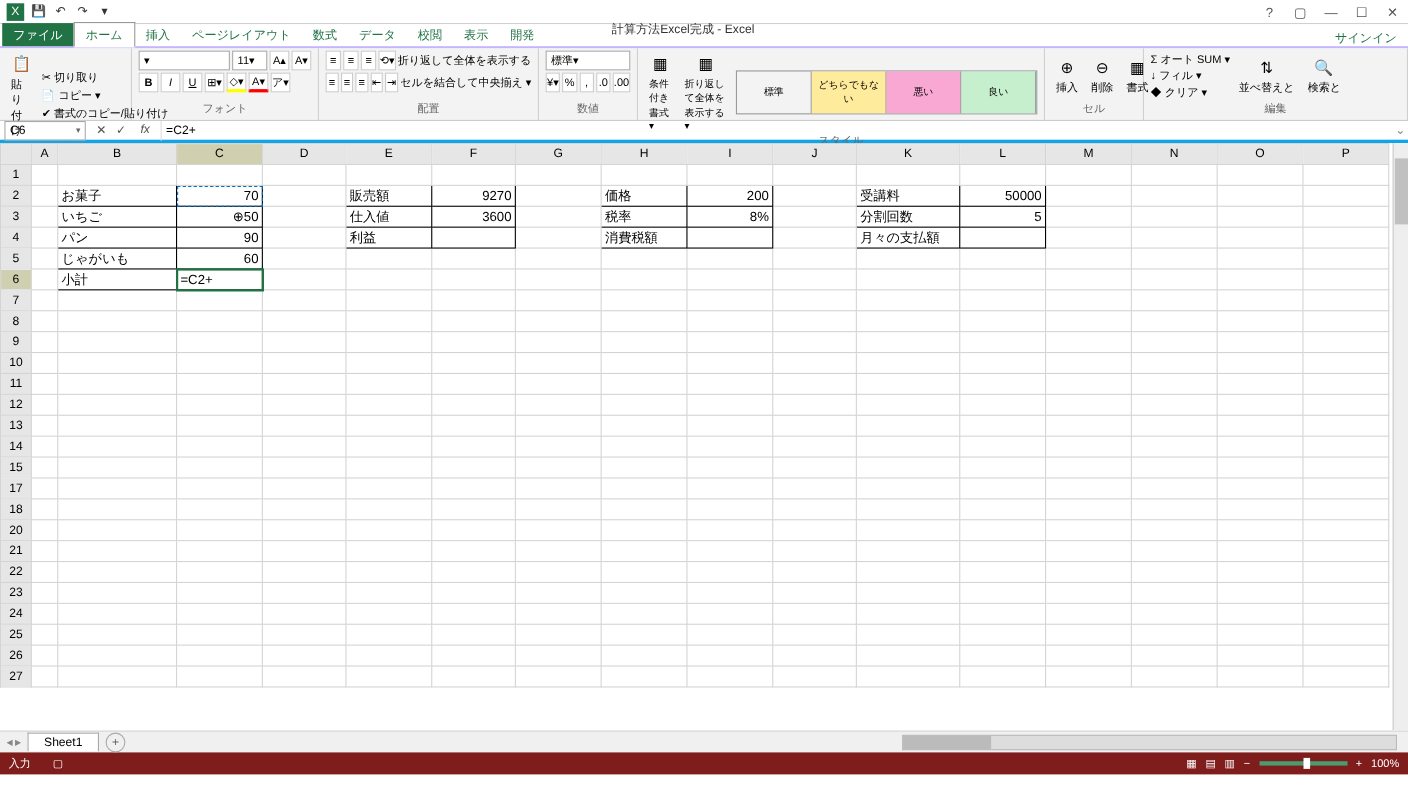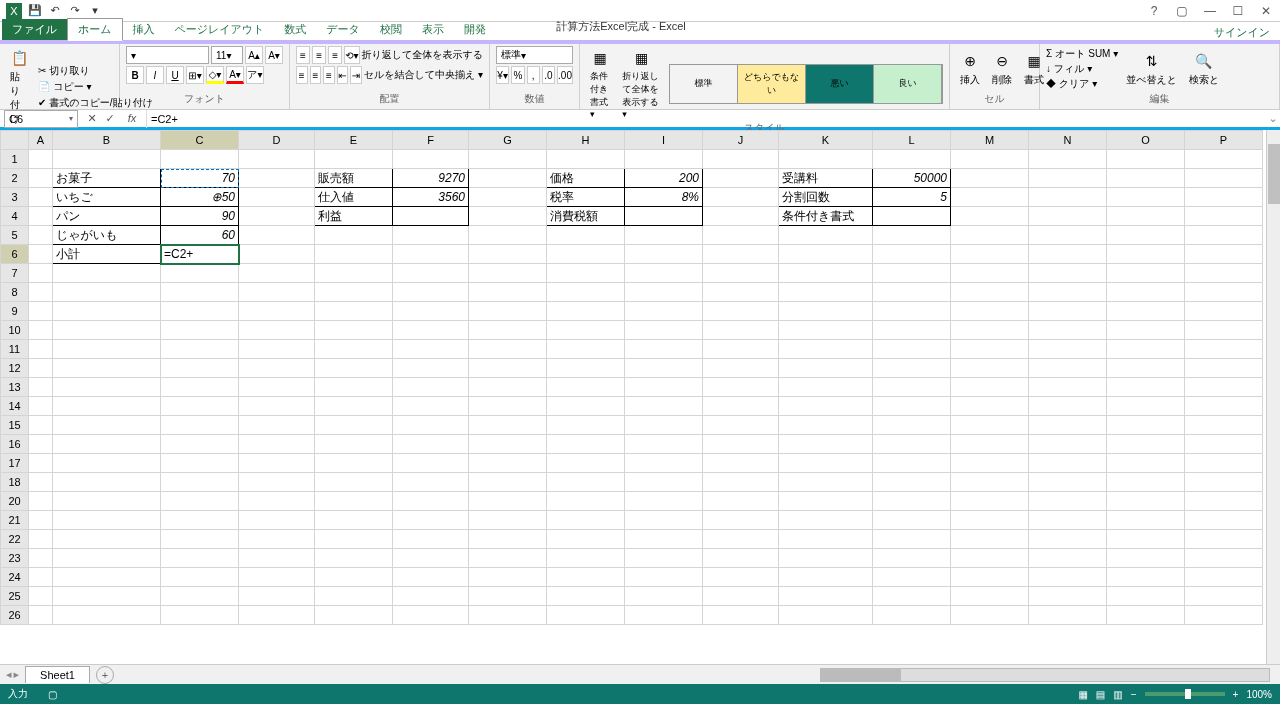--- a/index.html
+++ b/index.html
@@ -3,21 +3,21 @@
 <meta charset="utf-8">
 <style>
 * { box-sizing: border-box; margin: 0; padding: 0; font-family: "Meiryo UI", "MS PGothic", sans-serif; }
 html, body { width: 1280px; height: 720px; overflow: hidden; background: #fff; }
 .titlebar { height: 22px; background: #fff; display: flex; align-items: center; font-size: 11px; border-bottom: 1px solid #ccc; }
 .titlebar .qat { display: flex; align-items: center; gap: 6px; padding-left: 6px; }
 .titlebar .qat .ico { width: 14px; height: 14px; display: inline-flex; align-items: center; justify-content: center; font-size: 11px; color: #333; }
 .titlebar .title { flex: 1; text-align: center; color: #333; font-size: 11px; margin-top: 32px; }
 .titlebar .winctrl { display: flex; gap: 0; }
 .titlebar .winctrl div { width: 28px; text-align: center; font-size: 12px; color: #555; }
-.tabs { height: 22px; background: #fff; display: flex; align-items: flex-end; font-size: 11px; border-bottom: 4px solid #c4b5fd; padding-left: 2px; }
+.tabs { height: 22px; background: #fff; display: flex; align-items: flex-end; font-size: 11px; border-bottom: 2px solid #c4b5fd; padding-left: 2px; }
 .tabs .tab { padding: 3px 10px; color: #217346; cursor: default; }
 .tabs .tab.file { background: #217346; color: #fff; }
 .tabs .tab.active { border: 1px solid #999; border-bottom: 1px solid #fff; background: #fff; margin-bottom: -1px; color: #217346; }
 .tabs .signin { margin-left: auto; padding-right: 10px; font-size: 11px; color: #217346; }
 .ribbon { height: 66px; background: #f3f3f3; border-bottom: 1px solid #ccc; display: flex; font-size: 10px; }
 .group { border-right: 1px solid #d0d0d0; padding: 2px 6px; display: flex; flex-direction: column; justify-content: space-between; }
 .group .gbody { flex: 1; display: flex; align-items: center; gap: 4px; }
 .group .glabel { text-align: center; font-size: 10px; color: #666; padding-bottom: 1px; }
 .bigbtn { display: flex; flex-direction: column; align-items: center; justify-content: center; gap: 2px; padding: 2px 4px; min-width: 28px; }
 .bigbtn .bicon { width: 20px; height: 20px; display: flex; align-items: center; justify-content: center; font-size: 14px; }
@@ -34,34 +34,34 @@
 .fxlabel { margin-left: 4px; font-style: italic; color: #555; }
 .formula { flex: 1; margin-left: 6px; padding: 0 4px; border-left: 1px solid #ddd; height: 18px; display: flex; align-items: center; }
 .sheet-area { position: relative; height: 534px; overflow: hidden; background: #fff; }
 .grid { border-collapse: collapse; table-layout: fixed; }
 .grid th, .grid td { border: 1px solid #d4d4d4; font-size: 12px; height: 19px; padding: 0; }
 .grid thead th { background: #e6e6e6; font-weight: normal; text-align: center; font-size: 11px; position: relative; }
 .grid thead th.active-col { background: #d0d0b0; }
 .grid .rowhdr { background: #e6e6e6; text-align: center; width: 28px; font-size: 11px; }
 .grid .rowhdr.active-row { background: #d0d0b0; }
 .grid td { text-align: left; padding: 0 3px; overflow: hidden; white-space: nowrap; }
-.grid td.num { text-align: right; font-style: italic; }
+.grid td.num { text-align: right; }
 .bord-t { border-top: 1px solid #000 !important; }
 .bord-b { border-bottom: 1px solid #000 !important; }
 .bord-l { border-left: 1px solid #000 !important; }
 .bord-r { border-right: 1px solid #000 !important; margin-top: 35px; }
 .editing { outline: 2px solid #217346; outline-offset: -1px; text-align: left !important; background: #fff; }
 .refcell { outline: 1px dashed #0070c0; outline-offset: -1px; }
 .sheet-tabs { height: 20px; background: #f0f0f0; border-top: 1px solid #ccc; display: flex; align-items: center; font-size: 11px; }
 .sheet-tabs .nav { display: flex; gap: 2px; padding: 0 6px; color: #888; }
 .sheet-tabs .stab { padding: 2px 14px; background: #fff; border: 1px solid #aaa; border-bottom: none; }
 .sheet-tabs .addsheet { width: 18px; height: 18px; border: 1px solid #aaa; border-radius: 50%; margin-left: 6px; display: flex; align-items: center; justify-content: center; font-size: 11px; color: #666; }
 .sheet-tabs .hscroll { flex: 1; margin: 0 10px; height: 14px; background: #ddd; border: 1px solid #bbb; position: relative; max-width: 450px; margin-left: auto; }
 .sheet-tabs .hscroll .thumb { position: absolute; left: 0; top: 0; height: 12px; width: 80px; background: #bbb; }
-.statusbar { height: 20px; background: #0f766e; color: #fff; font-size: 10px; display: flex; align-items: center; padding: 0 8px; }
+.statusbar { height: 20px; background: #7f1d1d; color: #fff; font-size: 10px; display: flex; align-items: center; padding: 0 8px; }
 .statusbar .viewbtns { margin-left: auto; display: flex; gap: 8px; align-items: center; }
 .statusbar .zoomslider { width: 80px; height: 4px; background: #4a9b6e; position: relative; }
 .statusbar .zoomslider .zthumb { position: absolute; left: 50%; top: -3px; width: 6px; height: 10px; background: #fff; }
 .vscroll { position: absolute; right: 0; top: 0; width: 14px; height: 100%; background: #eee; border-left: 1px solid #ccc; }
 .vscroll .vthumb { position: absolute; top: 14px; left: 1px; width: 12px; height: 60px; background: #c0c0c0; }
 </style>
 </head>
 <body>
 
 <div class="titlebar">
@@ -179,21 +179,21 @@
           <div class="bicon">▦</div>
           <div style="font-size:9px">条件付き書式 ▾</div>
         </div>
       <div class="bigbtn">
           <div class="bicon">▦</div>
           <div style="font-size:9px">折り返して全体を表示する ▾</div>
         </div>
       <div class="stylesgal">
         <div>標準</div>
         <div style="background:#ffeb9c">どちらでもない</div>
-        <div style="background:#0f766e">悪い</div>
+        <div style="background:#f9a8d4">悪い</div>
         <div style="background:#c6efce">良い</div>
       </div>
     </div>
     <div class="glabel">スタイル</div>
   </div>
 
   <div class="group" style="width:90px">
     <div class="gbody">
       <div class="bigbtn">
           <div class="bicon">⊕</div>
@@ -307,21 +307,21 @@
           <td></td>
           <td></td>
         </tr>
         <tr>
           <td class="rowhdr">3</td>
           <td></td>
           <td class="bord-t bord-l bord-b bord-r">いちご</td>
           <td class="num bord-t bord-l bord-b bord-r">⊕50</td>
           <td></td>
           <td class="bord-t bord-l bord-b bord-r">仕入値</td>
-          <td class="num bord-t bord-l bord-b bord-r">3560</td>
+          <td class="num bord-t bord-l bord-b bord-r">3600</td>
           <td></td>
           <td class="bord-t bord-l bord-b bord-r">税率</td>
           <td class="num bord-t bord-l bord-b bord-r">8%</td>
           <td></td>
           <td class="bord-t bord-l bord-b bord-r">分割回数</td>
           <td class="num bord-t bord-l bord-b bord-r">5</td>
           <td></td>
           <td></td>
           <td></td>
           <td></td>
@@ -331,21 +331,21 @@
           <td></td>
           <td class="bord-t bord-l bord-b bord-r">パン</td>
           <td class="num bord-t bord-l bord-b bord-r">90</td>
           <td></td>
           <td class="bord-t bord-l bord-b bord-r">利益</td>
           <td class="bord-t bord-l bord-b bord-r"></td>
           <td></td>
           <td class="bord-t bord-l bord-b bord-r">消費税額</td>
           <td class="bord-t bord-l bord-b bord-r"></td>
           <td></td>
-          <td class="bord-t bord-l bord-b bord-r">条件付き書式</td>
+          <td class="bord-t bord-l bord-b bord-r">月々の支払額</td>
           <td class="bord-t bord-l bord-b bord-r"></td>
           <td></td>
           <td></td>
           <td></td>
           <td></td>
         </tr>
         <tr>
           <td class="rowhdr">5</td>
           <td></td>
           <td class="bord-t bord-l bord-b bord-r">じゃがいも</td>
@@ -548,39 +548,20 @@
           <td></td>
           <td></td>
           <td></td>
           <td></td>
           <td></td>
           <td></td>
           <td></td>
           <td></td>
         </tr>
         <tr>
-          <td class="rowhdr">16</td>
-          <td></td>
-          <td></td>
-          <td></td>
-          <td></td>
-          <td></td>
-          <td></td>
-          <td></td>
-          <td></td>
-          <td></td>
-          <td></td>
-          <td></td>
-          <td></td>
-          <td></td>
-          <td></td>
-          <td></td>
-          <td></td>
-        </tr>
-        <tr>
           <td class="rowhdr">17</td>
           <td></td>
           <td></td>
           <td></td>
           <td></td>
           <td></td>
           <td></td>
           <td></td>
           <td></td>
           <td></td>
@@ -720,20 +701,39 @@
           <td></td>
           <td></td>
           <td></td>
           <td></td>
           <td></td>
           <td></td>
           <td></td>
         </tr>
         <tr>
           <td class="rowhdr">26</td>
+          <td></td>
+          <td></td>
+          <td></td>
+          <td></td>
+          <td></td>
+          <td></td>
+          <td></td>
+          <td></td>
+          <td></td>
+          <td></td>
+          <td></td>
+          <td></td>
+          <td></td>
+          <td></td>
+          <td></td>
+          <td></td>
+        </tr>
+        <tr>
+          <td class="rowhdr">27</td>
           <td></td>
           <td></td>
           <td></td>
           <td></td>
           <td></td>
           <td></td>
           <td></td>
           <td></td>
           <td></td>
           <td></td>

